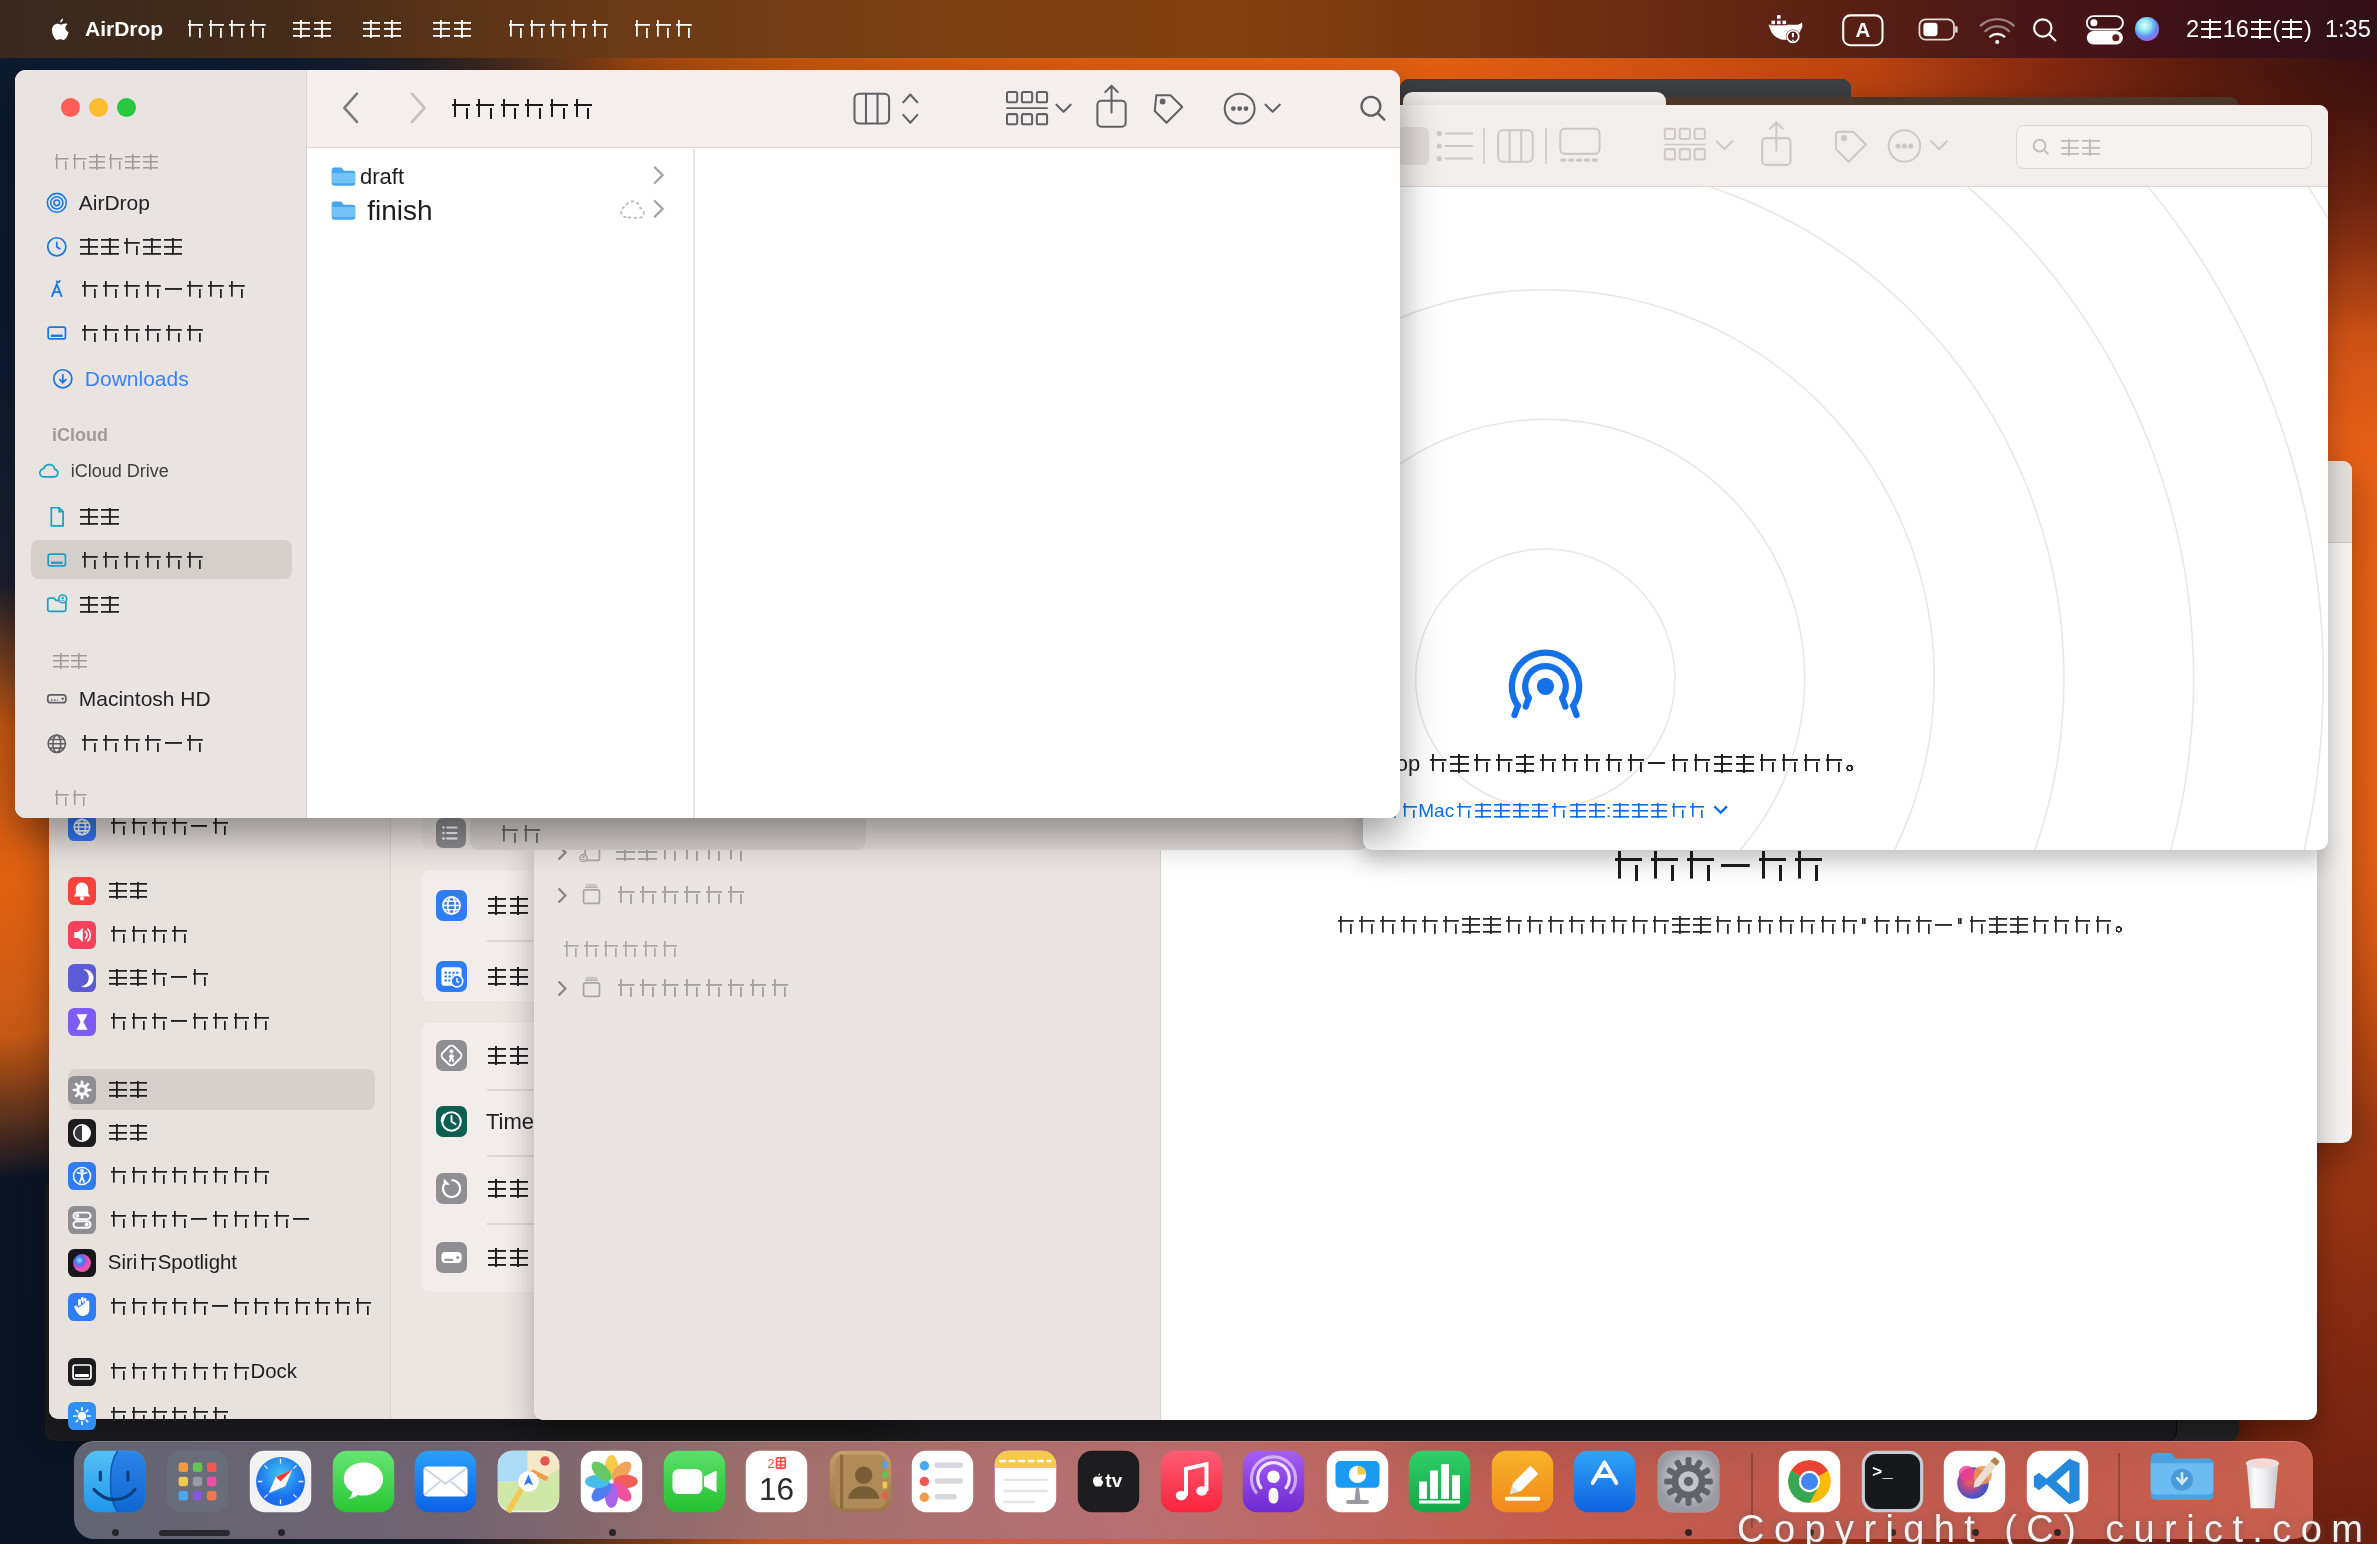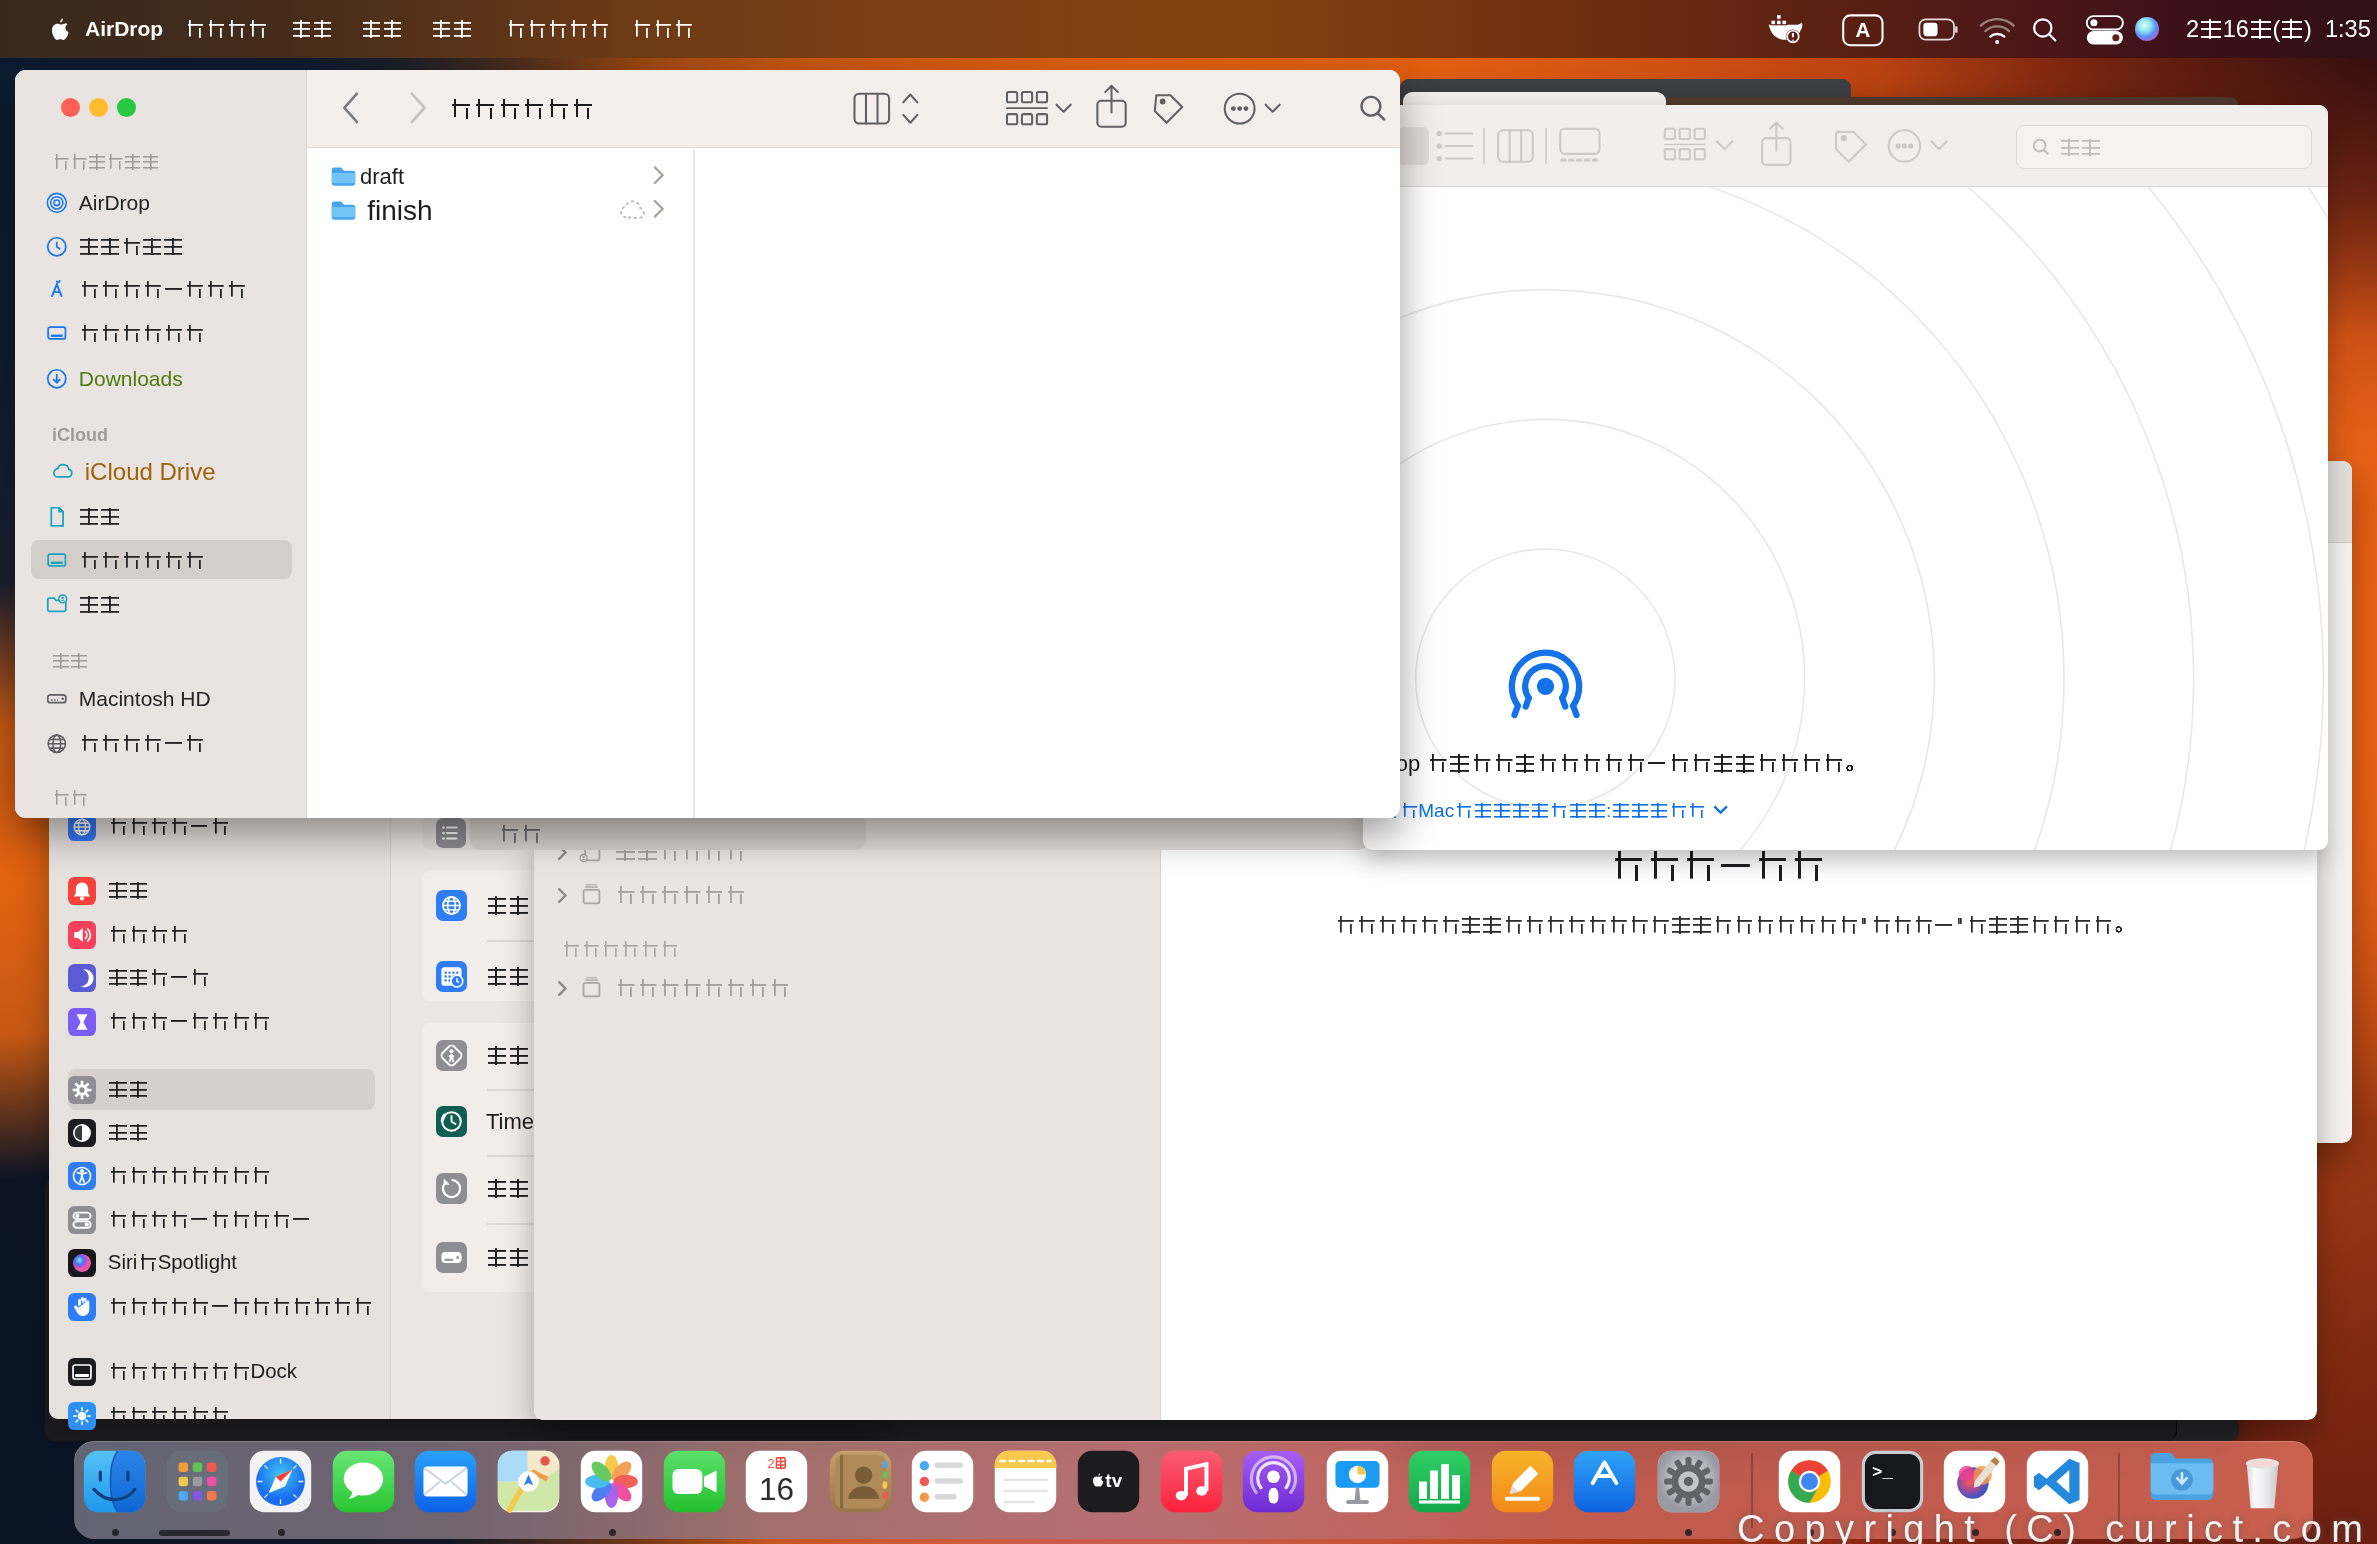--- a/index.html
+++ b/index.html
@@ -526,26 +526,26 @@
           <rect x="4" y="6.5" width="22" height="15" rx="2.5" fill="none" stroke="#1778e8" stroke-width="2.2"></rect>
           <path d="M7.5 17.5h15" stroke="#1778e8" stroke-width="3"></path>
         </svg></span>
       <i class="j a"></i>
       <i class="j a"></i>
       <i class="j a"></i>
       <i class="j a"></i>
       <i class="j a"></i>
       <i class="j a"></i>
     </div>
-<div class="row" style="left:30px;top:291px;height:35px;font-size:21px;color:#4d7c0f;--tc:#242426"><span style="width:23.6px;height:23.6px;margin-right:10.2px;flex:none;display:inline-block"><svg width="23.6" height="23.6" viewBox="0 0 30 30">
+<div class="row" style="left:36px;top:291px;height:35px;font-size:21px;color:#3b82f6;--tc:#242426"><span style="width:23.6px;height:23.6px;margin-right:10.2px;flex:none;display:inline-block"><svg width="23.6" height="23.6" viewBox="0 0 30 30">
           <circle cx="15" cy="15" r="11.5" fill="none" stroke="#1778e8" stroke-width="2.2"></circle>
           <path d="M15 9v10M10.5 15.5L15 20l4.5-4.5" stroke="#1778e8" stroke-width="2.2" fill="none"></path>
         </svg></span>Downloads</div>
 <div class="row" style="left:37px;top:351px;height:28px;font-size:18px;font-weight:bold;color:#a09b98;--tc:#a09b98">iCloud</div>
-<div class="row" style="left:36px;top:384px;height:35px;font-size:24px;color:#a16207;--tc:#242426"><span style="width:23.6px;height:23.6px;margin-right:10.2px;flex:none;display:inline-block"><svg width="23.6" height="23.6" viewBox="0 0 30 30">
+<div class="row" style="left:22px;top:384px;height:35px;font-size:18px;color:#404040;--tc:#242426"><span style="width:23.6px;height:23.6px;margin-right:10.2px;flex:none;display:inline-block"><svg width="23.6" height="23.6" viewBox="0 0 30 30">
           <path d="M9 21.5a5.2 5.2 0 01-.4-10.4A7.2 7.2 0 0122.6 12a4.8 4.8 0 01-.8 9.5z" fill="none" stroke="#15a5c0" stroke-width="2.2"></path>
         </svg></span>iCloud Drive</div>
 <div class="row" style="left:30px;top:429px;height:35px;font-size:21px;color:#242426;--tc:#242426">
       <span style="width:23.6px;height:23.6px;margin-right:10.2px;flex:none;display:inline-block"><svg width="23.6" height="23.6" viewBox="0 0 30 30">
           <path d="M8 3.5h10l5 5V26.5H8z" fill="none" stroke="#15a5c0" stroke-width="2.2"></path>
           <path d="M18 3.5v5h5" fill="none" stroke="#15a5c0" stroke-width="2.2"></path>
         </svg></span>
       <i class="j k"></i>
       <i class="j k"></i>
     </div>

